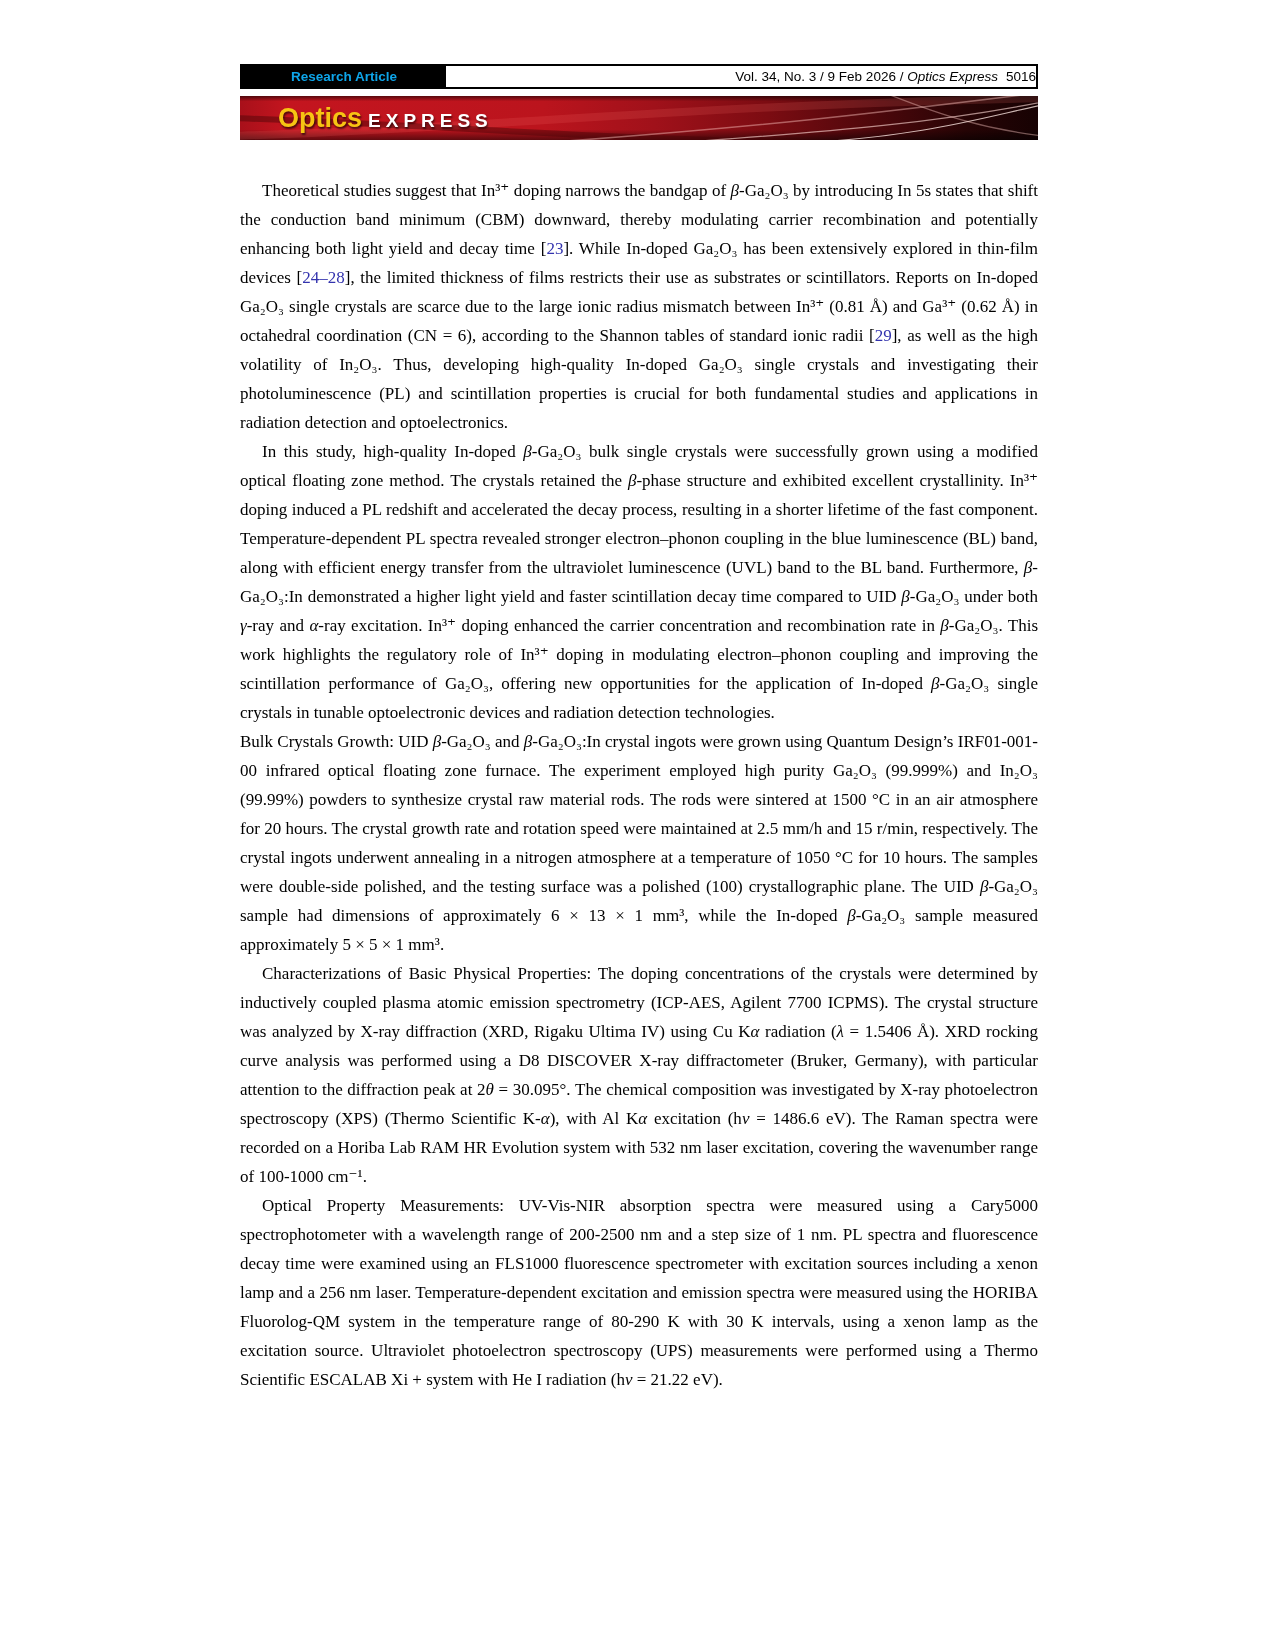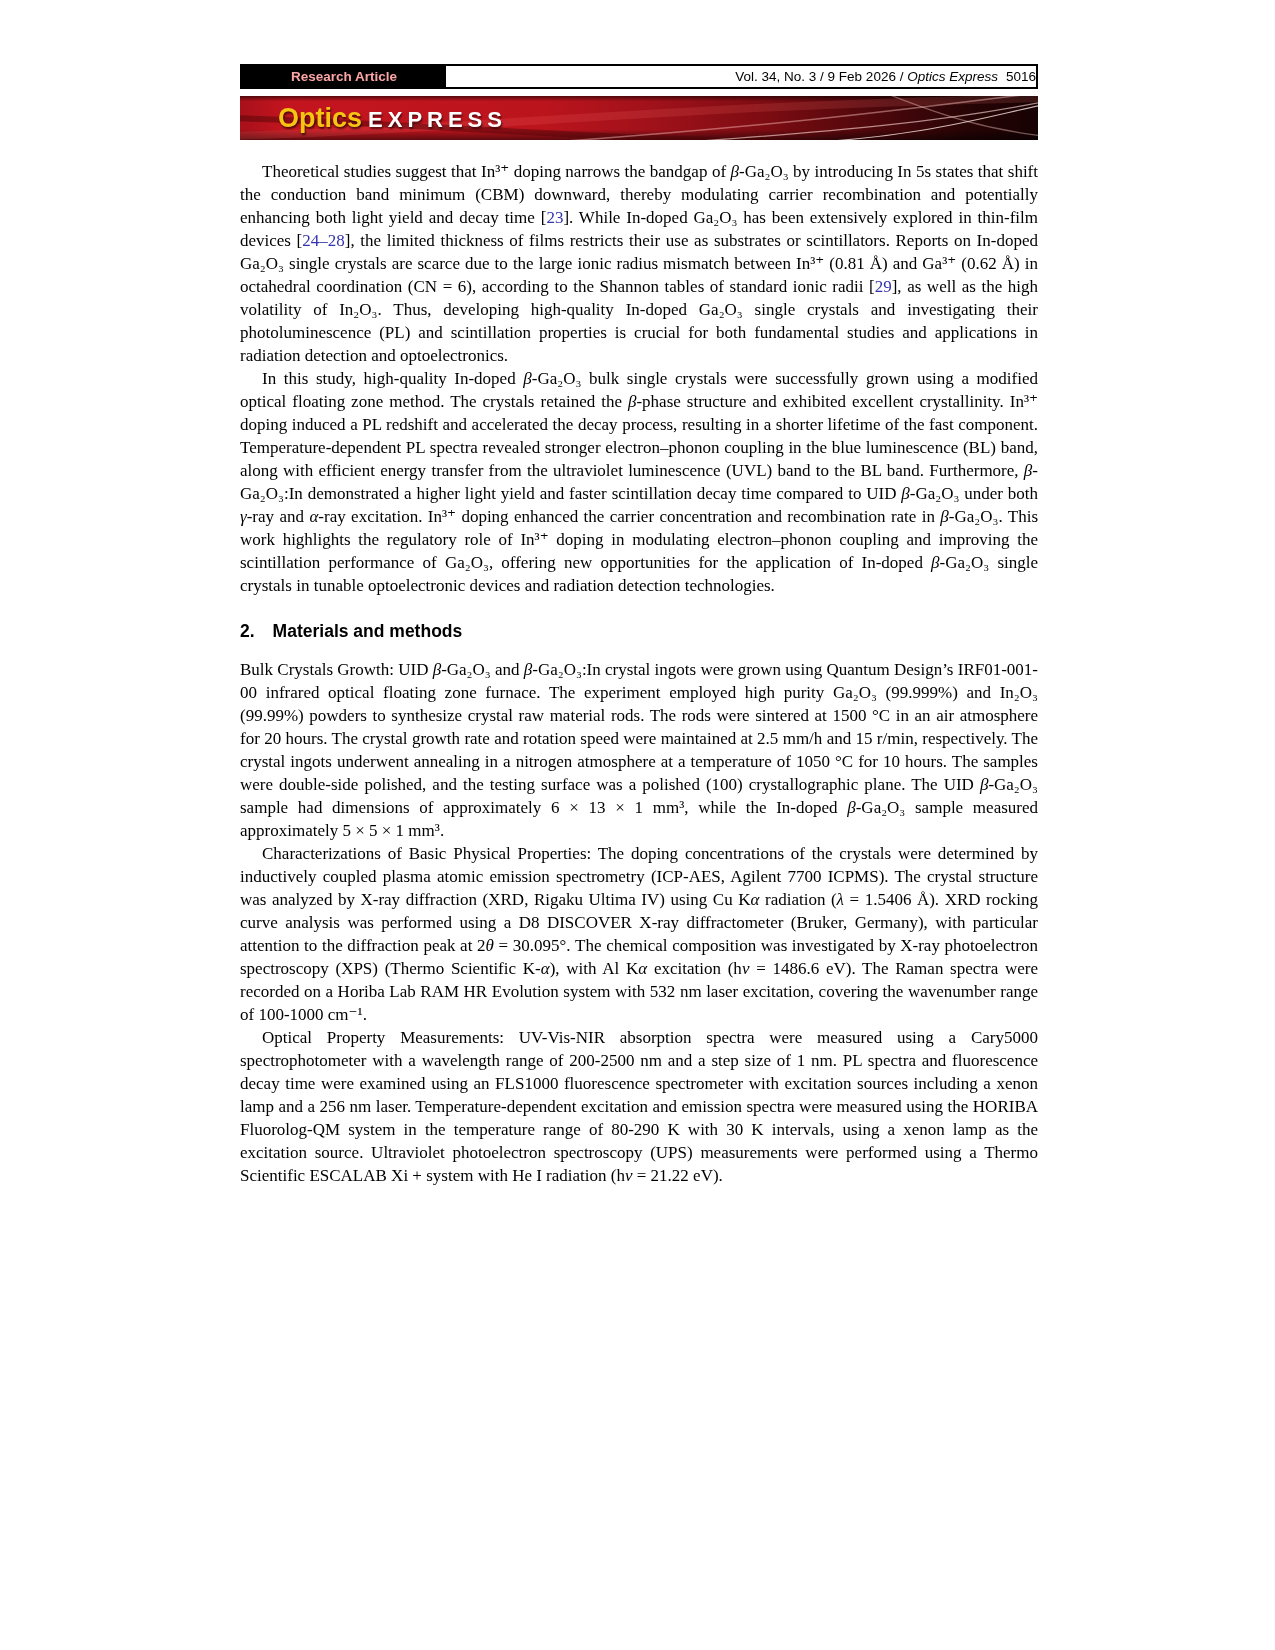--- a/index.html
+++ b/index.html
@@ -25,21 +25,21 @@
     height: 25px;
     border: 2px solid #000;
     box-sizing: border-box;
     align-items: stretch;
     font-family: "Liberation Sans", sans-serif;
     font-size: 13.5px;
   }
   .badge {
     width: 204px;
     background: #000;
-    color: #fca5a5;
+    color: #0ea5e9;
     font-weight: bold;
     display: flex;
     align-items: center;
     justify-content: center;
   }
   .issue-line {
     flex: 1;
     display: flex;
     align-items: center;
     justify-content: flex-end;
@@ -79,32 +79,32 @@
     z-index: 2;
     font-family: "Liberation Sans", sans-serif;
     font-weight: bold;
   }
   .logo-optics {
     font-size: 27px;
     color: var(--logo-yellow, #f7c413);
     text-shadow: 1px 2px 2px rgba(0,0,0,0.6);
   }
   .logo-express {
-    font-size: 22px;
+    font-size: 19px;
     color: #ffffff;
     letter-spacing: 5px;
     text-shadow: 1px 2px 2px rgba(0,0,0,0.55);
     text-align: right;
   }
 
   
   .article {
-    margin-top: 20px;
+    margin-top: 36px;
     font-size: 17px;
-    line-height: 23px;
+    line-height: 29px;
     text-align: justify;
   }
   .article p { margin: 0; }
   .article p.indent { text-indent: 22px; }
   .sec-heading {
     font-family: "Liberation Sans", sans-serif;
     font-size: 17.5px;
     font-weight: bold;
     text-align: left;
     margin: 23px 0 15px 0;
@@ -137,20 +137,19 @@
       </svg>
       <div class="logo">
         <span class="logo-optics">Optics</span>
         <span class="logo-express">EXPRESS</span>
       </div>
     </div>
 
     <div class="article">
         <p class="para indent">Theoretical studies suggest that In³⁺ doping narrows the bandgap of <span class="gk">β</span>-Ga₂O₃ by introducing In 5s states that shift the conduction band minimum (CBM) downward, thereby modulating carrier recombination and potentially enhancing both light yield and decay time [<span class="cite">23</span>]. While In-doped Ga₂O₃ has been extensively explored in thin-film devices [<span class="cite">24–28</span>], the limited thickness of films restricts their use as substrates or scintillators. Reports on In-doped Ga₂O₃ single crystals are scarce due to the large ionic radius mismatch between In³⁺ (0.81 Å) and Ga³⁺ (0.62 Å) in octahedral coordination (CN = 6), according to the Shannon tables of standard ionic radii [<span class="cite">29</span>], as well as the high volatility of In₂O₃. Thus, developing high-quality In-doped Ga₂O₃ single crystals and investigating their photoluminescence (PL) and scintillation properties is crucial for both fundamental studies and applications in radiation detection and optoelectronics.</p>
         <p class="para indent">In this study, high-quality In-doped <span class="gk">β</span>-Ga₂O₃ bulk single crystals were successfully grown using a modified optical floating zone method. The crystals retained the <span class="gk">β</span>-phase structure and exhibited excellent crystallinity. In³⁺ doping induced a PL redshift and accelerated the decay process, resulting in a shorter lifetime of the fast component. Temperature-dependent PL spectra revealed stronger electron–phonon coupling in the blue luminescence (BL) band, along with efficient energy transfer from the ultraviolet luminescence (UVL) band to the BL band. Furthermore, <span class="gk">β</span>-Ga₂O₃:In demonstrated a higher light yield and faster scintillation decay time compared to UID <span class="gk">β</span>-Ga₂O₃ under both <span class="gk">γ</span>-ray and <span class="gk">α</span>-ray excitation. In³⁺ doping enhanced the carrier concentration and recombination rate in <span class="gk">β</span>-Ga₂O₃. This work highlights the regulatory role of In³⁺ doping in modulating electron–phonon coupling and improving the scintillation performance of Ga₂O₃, offering new opportunities for the application of In-doped <span class="gk">β</span>-Ga₂O₃ single crystals in tunable optoelectronic devices and radiation detection technologies.</p>
-        <h2 class="sec-heading"><span class="sec-num">2.</span><span>Materials and methods</span></h2>
         <p class="para">Bulk Crystals Growth: UID <span class="gk">β</span>-Ga₂O₃ and <span class="gk">β</span>-Ga₂O₃:In crystal ingots were grown using Quantum Design’s IRF01-001-00 infrared optical floating zone furnace. The experiment employed high purity Ga₂O₃ (99.999%) and In₂O₃ (99.99%) powders to synthesize crystal raw material rods. The rods were sintered at 1500 °C in an air atmosphere for 20 hours. The crystal growth rate and rotation speed were maintained at 2.5 mm/h and 15 r/min, respectively. The crystal ingots underwent annealing in a nitrogen atmosphere at a temperature of 1050 °C for 10 hours. The samples were double-side polished, and the testing surface was a polished (100) crystallographic plane. The UID <span class="gk">β</span>-Ga₂O₃ sample had dimensions of approximately 6 × 13 × 1 mm³, while the In-doped <span class="gk">β</span>-Ga₂O₃ sample measured approximately 5 × 5 × 1 mm³.</p>
         <p class="para indent">Characterizations of Basic Physical Properties: The doping concentrations of the crystals were determined by inductively coupled plasma atomic emission spectrometry (ICP-AES, Agilent 7700 ICPMS). The crystal structure was analyzed by X-ray diffraction (XRD, Rigaku Ultima IV) using Cu K<span class="gk">α</span> radiation (<span class="gk">λ</span> = 1.5406 Å). XRD rocking curve analysis was performed using a D8 DISCOVER X-ray diffractometer (Bruker, Germany), with particular attention to the diffraction peak at 2<span class="gk">θ</span> = 30.095°. The chemical composition was investigated by X-ray photoelectron spectroscopy (XPS) (Thermo Scientific K-<span class="gk">α</span>), with Al K<span class="gk">α</span> excitation (h<span class="gk">ν</span> = 1486.6 eV). The Raman spectra were recorded on a Horiba Lab RAM HR Evolution system with 532 nm laser excitation, covering the wavenumber range of 100-1000 cm⁻¹.</p>
         <p class="para indent">Optical Property Measurements: UV-Vis-NIR absorption spectra were measured using a Cary5000 spectrophotometer with a wavelength range of 200-2500 nm and a step size of 1 nm. PL spectra and fluorescence decay time were examined using an FLS1000 fluorescence spectrometer with excitation sources including a xenon lamp and a 256 nm laser. Temperature-dependent excitation and emission spectra were measured using the HORIBA Fluorolog-QM system in the temperature range of 80-290 K with 30 K intervals, using a xenon lamp as the excitation source. Ultraviolet photoelectron spectroscopy (UPS) measurements were performed using a Thermo Scientific ESCALAB Xi + system with He I radiation (h<span class="gk">ν</span> = 21.22 eV).</p>
       </div>
 
   </div>
 </div>
 
 </body></html>

